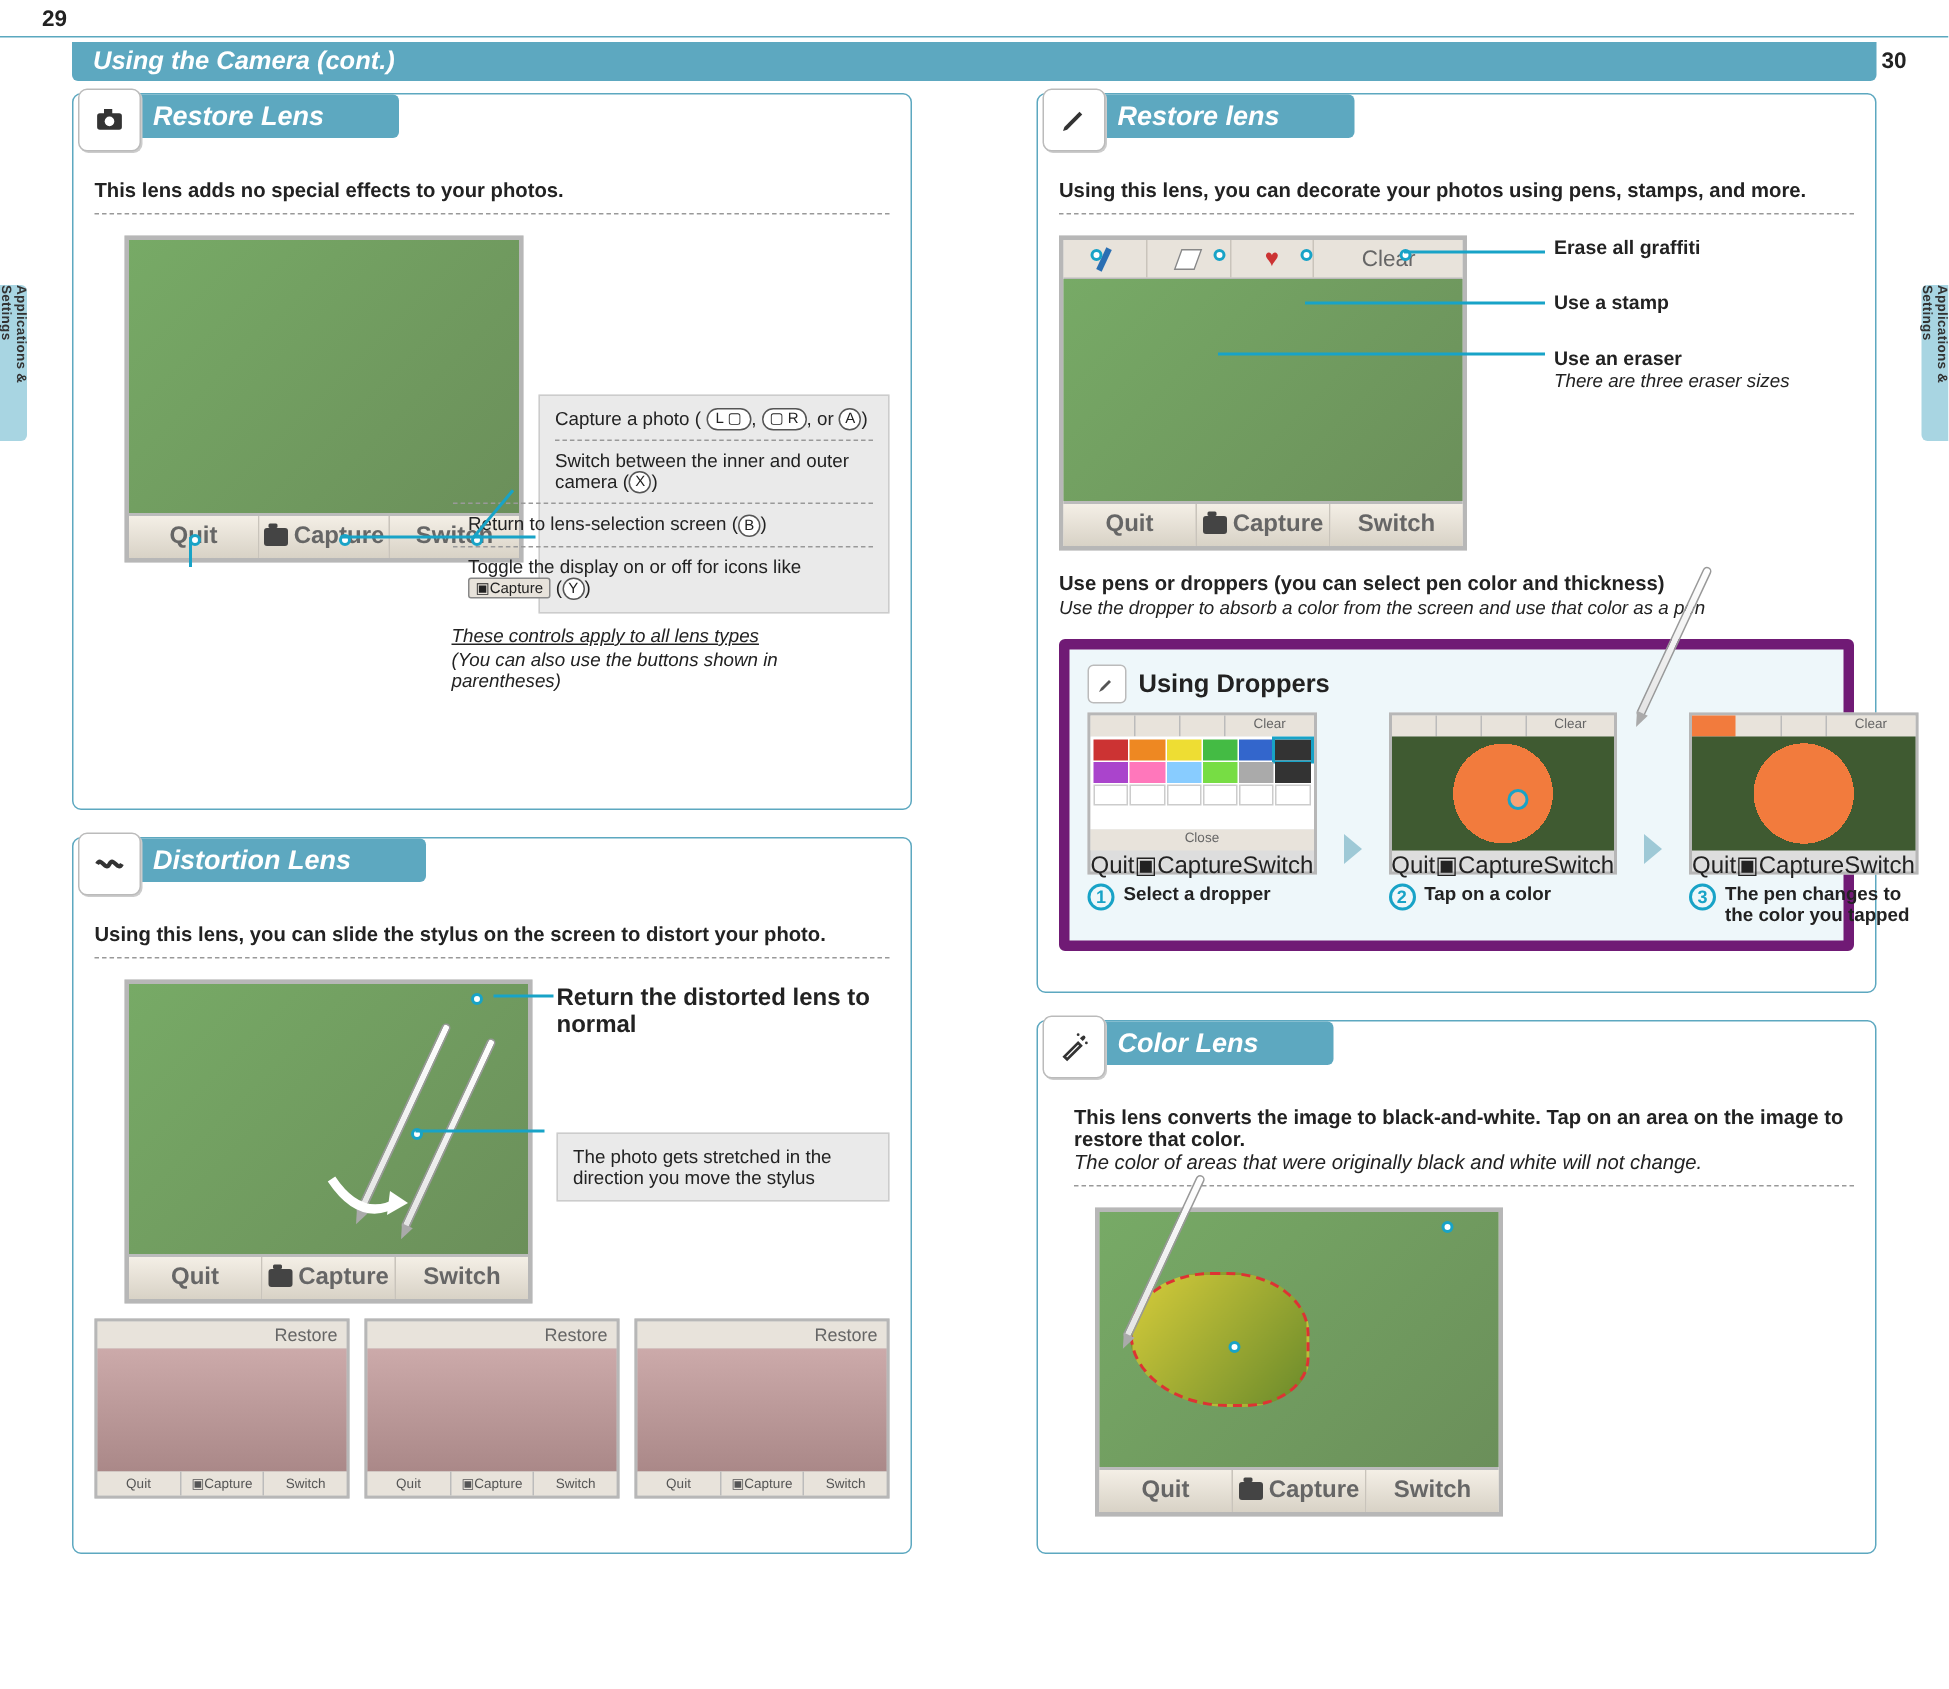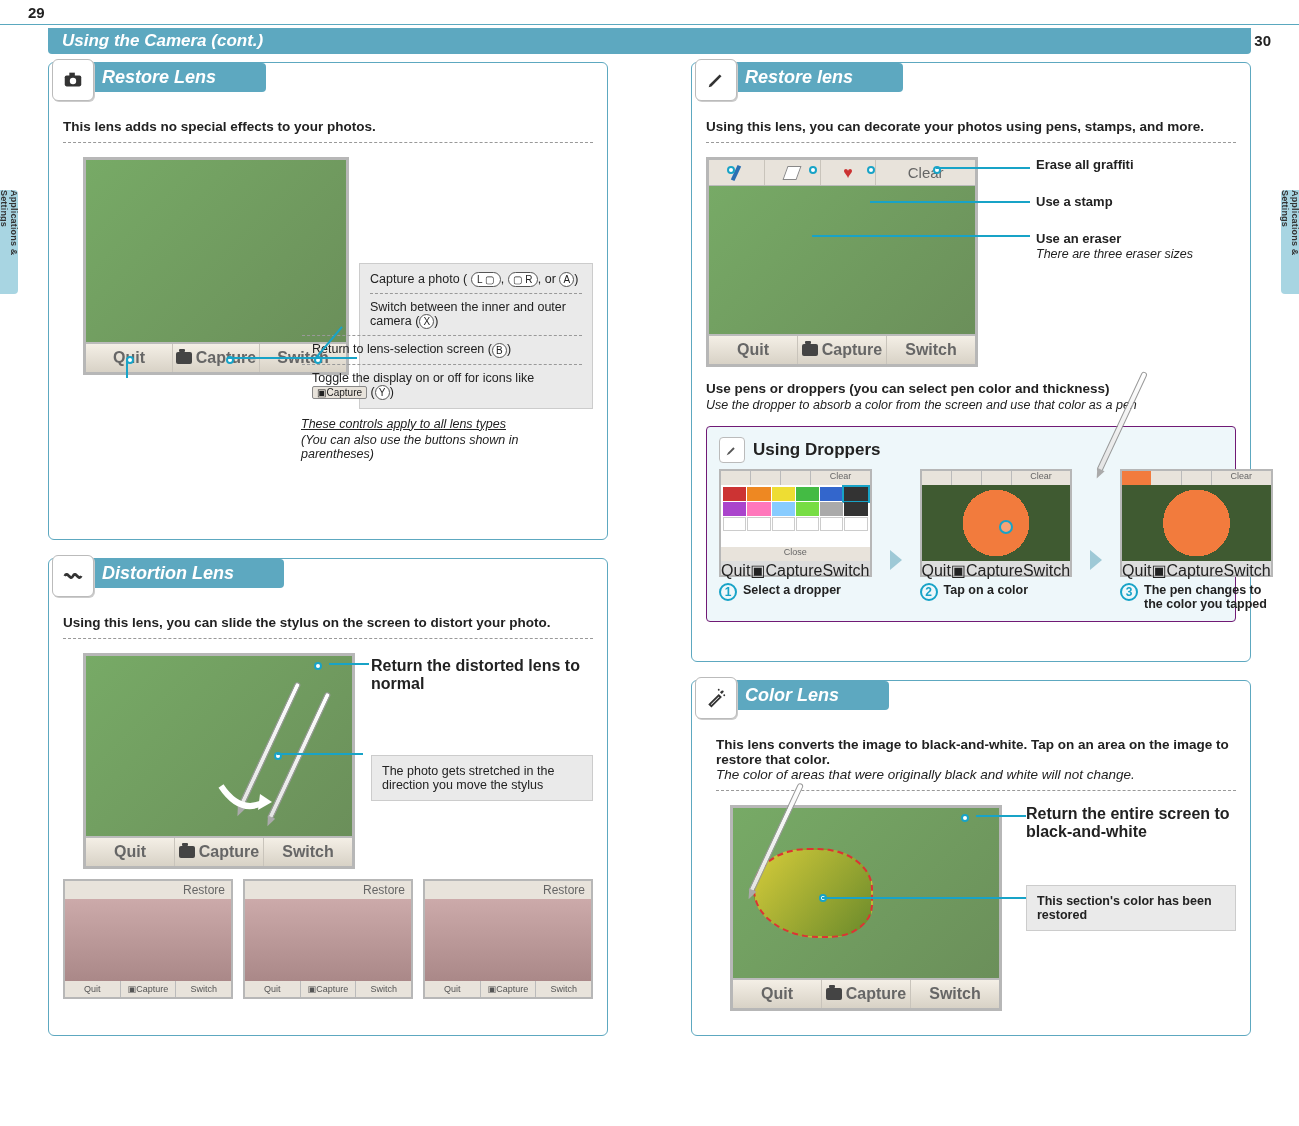--- a/index.html
+++ b/index.html
@@ -93,21 +93,21 @@
   .g-tool{flex:1;display:flex;align-items:center;justify-content:center;border-right:1px solid #c9c4bb;}
   .g-tool:last-child{flex:1.8;border-right:none;color:#666;font-size:15px;font-weight:500;}
   .sw{width:14px;height:14px;}
   .pencil-shape{width:4px;height:16px;background:#2a6fb3;transform:rotate(25deg);}
   .heart-shape{color:#c33;font-size:16px;line-height:1;}
   .g-labels{position:absolute;left:330px;top:0;font-size:13px;font-weight:600;}
   .g-labels div{margin-bottom:22px;}
   .g-labels .sub{font-style:italic;font-weight:500;font-size:12.5px;}
 
   
-  .droppers-box{background:#eef7fa;border:1px solid #701a75;padding:10px 12px;margin-top:14px;border-radius:4px;}
+  .droppers-box{background:#eef7fa;border:7px solid #701a75;padding:10px 12px;margin-top:14px;border-radius:4px;}
   .droppers-box h4{font-size:17px;font-weight:800;margin-bottom:6px;display:flex;align-items:center;gap:8px;}
   .droppers-box h4 .mini-icon{width:26px;height:26px;background:#fff;border:1px solid #bbb;border-radius:4px;display:inline-flex;align-items:center;justify-content:center;}
   .drop-row{display:flex;gap:18px;align-items:flex-start;}
   .drop-cell{flex:1;}
   .drop-cell .ss{height:108px;border:2px solid #b7b7b7;background:#ddd;margin-bottom:6px;display:flex;flex-direction:column;}
   .drop-cap{font-size:12.5px;font-weight:600;display:flex;align-items:flex-start;gap:6px;}
   .badge{width:18px;height:18px;border:2px solid #18a3c7;color:#18a3c7;border-radius:50%;font-size:12px;font-weight:800;display:inline-flex;align-items:center;justify-content:center;flex:0 0 auto;}
   .tri{width:0;height:0;border-top:10px solid transparent;border-bottom:10px solid transparent;border-left:12px solid #9ec9d6;align-self:center;margin-top:40px;}
 
   
@@ -449,23 +449,17 @@
           <div class="btn-row">
             <div class="ss-btn">Quit</div>
             <div class="ss-btn">
                 <span class="ss-cam"></span>
                 <span>Capture</span>
               </div>
             <div class="ss-btn">Switch</div>
           </div>
           <div class="leader-dot" style="right:30px;top:6px;"></div>
         </div>
-        <div style="flex:1;">
-          <div class="leader" style="position:absolute;left:260px;top:10px;width:50px;"></div>
-          <p class="color-label" style="margin-top:0;">Return the entire screen to black-and-white</p>
-          <div class="leader" style="position:absolute;left:106px;top:92px;width:204px;"></div>
-          <div class="color-note" style="margin-top:44px;">This section's color has been restored</div>
-        </div>
       </div>
     </div>
   </div>
 
 </div>
 
 </body></html>

